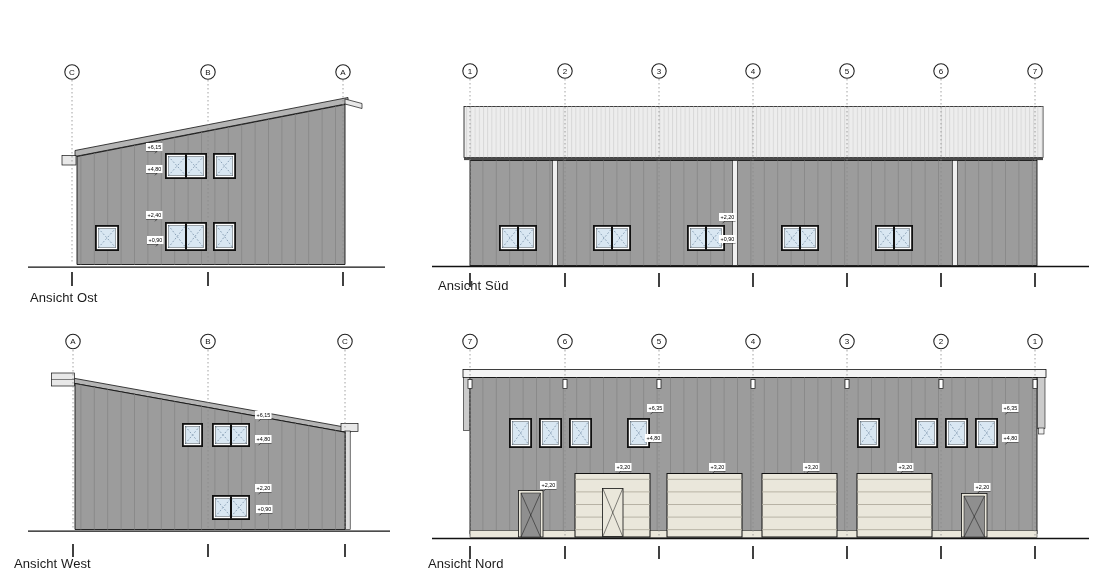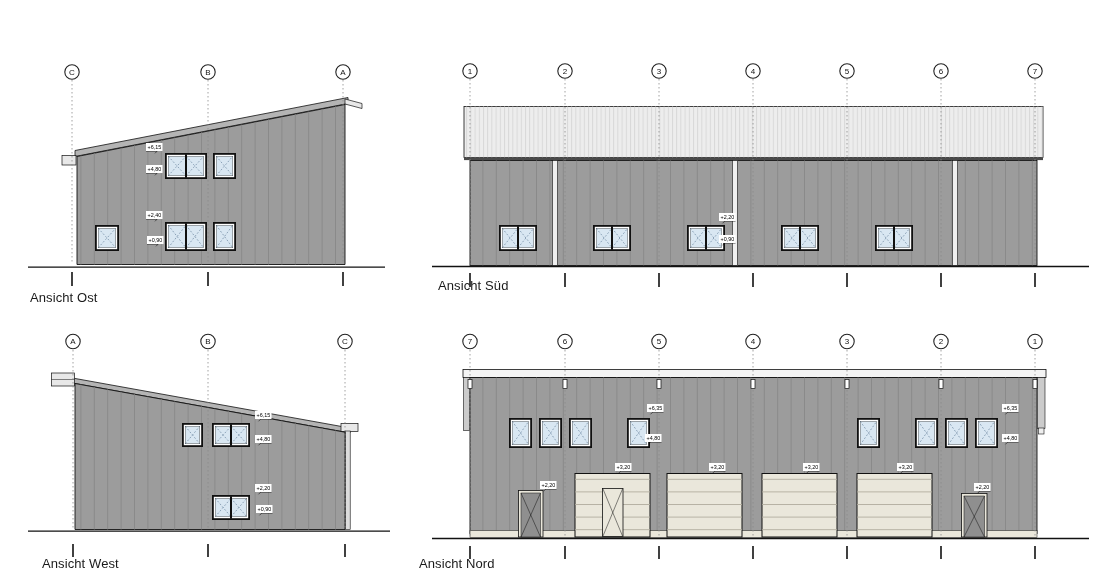--- a/index.html
+++ b/index.html
@@ -241,21 +241,21 @@
       <text x="256.5" y="441.2" font-size="5.4" font-family="&quot;Liberation Sans&quot;,sans-serif" fill="#000">+4,80</text>
       <line x1="271.5" y1="492.3" x2="260.5" y2="492.3" stroke="#111" stroke-width="0.5"></line>
       <line x1="258.5" y1="494.3" x2="262.5" y2="490.3" stroke="#111" stroke-width="0.6"></line>
       <rect x="255" y="484" width="16.5" height="8" fill="#fff" stroke="none"></rect>
       <text x="256.5" y="490.2" font-size="5.4" font-family="&quot;Liberation Sans&quot;,sans-serif" fill="#000">+2,20</text>
       <line x1="272.5" y1="513.3" x2="261.5" y2="513.3" stroke="#111" stroke-width="0.5"></line>
       <line x1="259.5" y1="515.3" x2="263.5" y2="511.3" stroke="#111" stroke-width="0.6"></line>
       <rect x="256" y="505" width="16.5" height="8" fill="#fff" stroke="none"></rect>
       <text x="257.5" y="511.2" font-size="5.4" font-family="&quot;Liberation Sans&quot;,sans-serif" fill="#000">+0,90</text>
     </svg>
-  <div class="vtitle" style="left:42px;top:556px">Ansicht West</div>
+  <div class="vtitle" style="left:14px;top:556px">Ansicht West</div>
 
   <svg id="svg-nord" class="view-svg" style="left:430px;top:320px" width="660" height="255" viewBox="430 320 660 255">
     <defs>
       <pattern id="seamN" patternUnits="userSpaceOnUse" width="13.4" height="10">
         <line x1="0.5" y1="0" x2="0.5" y2="10" stroke="#858585" stroke-width="0.8"></line>
       </pattern>
       <pattern id="doorN" patternUnits="userSpaceOnUse" width="10" height="12.6">
         <line x1="0" y1="0.5" x2="10" y2="0.5" stroke="#b0ac9c" stroke-width="0.9"></line>
       </pattern>
     </defs>
@@ -410,15 +410,15 @@
       <text x="898.5" y="469.2" font-size="5.4" font-family="&quot;Liberation Sans&quot;,sans-serif" fill="#000">+3,20</text>
       <line x1="556.5" y1="489.3" x2="545.5" y2="489.3" stroke="#111" stroke-width="0.5"></line>
       <line x1="543.5" y1="491.3" x2="547.5" y2="487.3" stroke="#111" stroke-width="0.6"></line>
       <rect x="540" y="481" width="16.5" height="8" fill="#fff" stroke="none"></rect>
       <text x="541.5" y="487.2" font-size="5.4" font-family="&quot;Liberation Sans&quot;,sans-serif" fill="#000">+2,20</text>
       <line x1="990.5" y1="491.3" x2="979.5" y2="491.3" stroke="#111" stroke-width="0.5"></line>
       <line x1="977.5" y1="493.3" x2="981.5" y2="489.3" stroke="#111" stroke-width="0.6"></line>
       <rect x="974" y="483" width="16.5" height="8" fill="#fff" stroke="none"></rect>
       <text x="975.5" y="489.2" font-size="5.4" font-family="&quot;Liberation Sans&quot;,sans-serif" fill="#000">+2,20</text>
     </svg>
-  <div class="vtitle" style="left:419px;top:556px">Ansicht Nord</div>
+  <div class="vtitle" style="left:428px;top:556px">Ansicht Nord</div>
 
 </div>
 
 </body></html>

